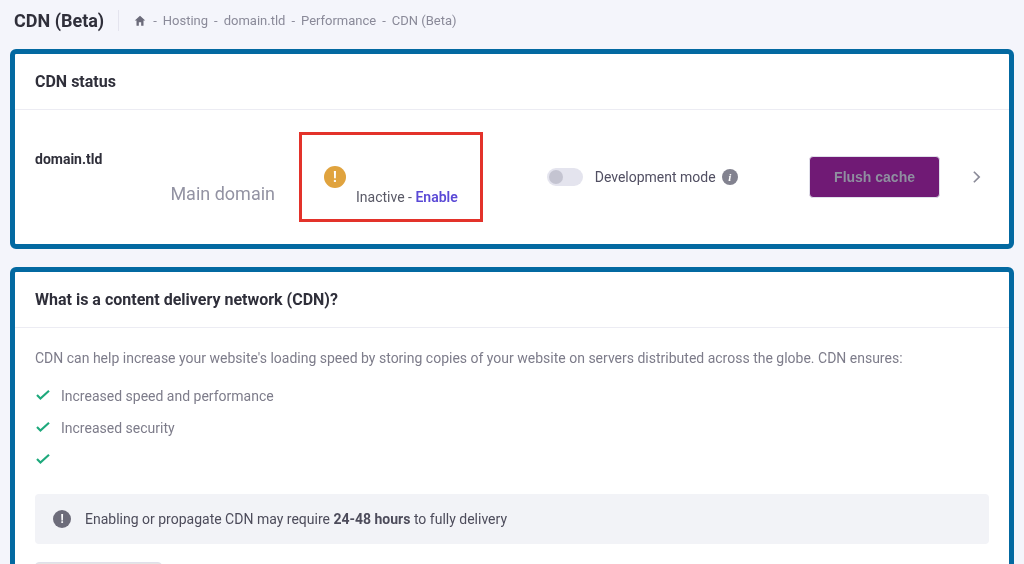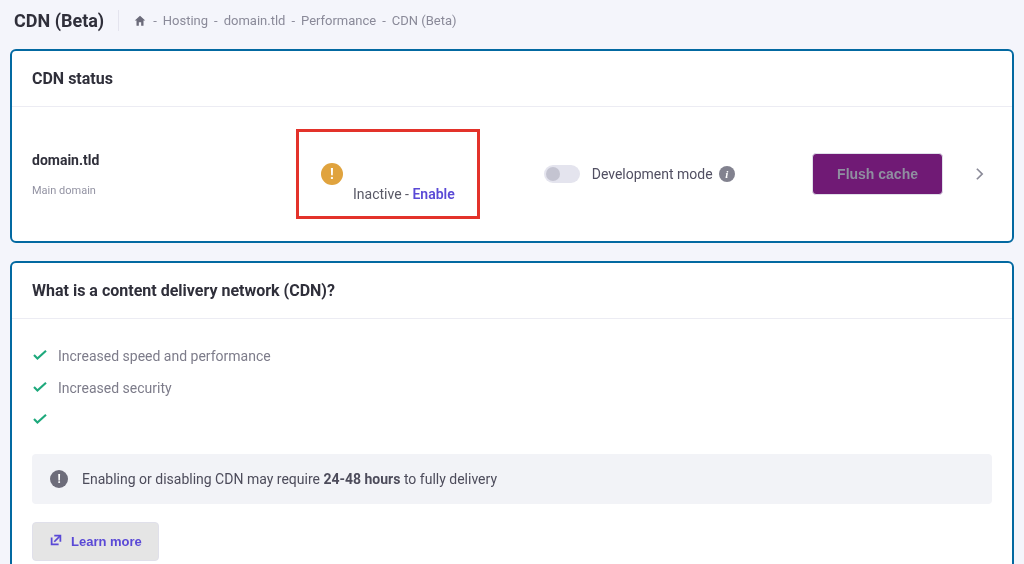--- a/index.html
+++ b/index.html
@@ -30,41 +30,41 @@
   gap: 6px;
   color: #8a8a99;
   font-size: 13px;
 }
 .breadcrumb .sep { color: #8a8a99; }
 .breadcrumb a { color: #8a8a99; text-decoration: none; text-align: center; }
 .home-icon svg { width: 14px; height: 14px; fill: #6b6b7a; display: block; }
 
 .card {
   background: #fff;
-  border: 2px solid #0369a1;
+  border: 5px solid #0369a1;
   border-radius: 6px;
   margin: 4px 10px 18px 10px;
 }
 .card-header {
   padding: 18px 20px;
   border-bottom: 1px solid #ececf3;
   font-size: 16px;
   font-weight: 700;
   color: #2f2f3a;
 }
 
 .status-row {
   display: flex;
   align-items: center;
   padding: 22px 20px;
   gap: 24px;
 }
 .domain-block { flex: 0 0 240px; }
 .domain-name { font-weight: 700; font-size: 14px; color: #2f2f3a; }
-.domain-sub { color: #9393a3; font-size: 11px; margin-top: 16px; }
+.domain-sub { color: #9393a3; font-size: 18px; margin-top: 16px; text-align: right; }
 
 .status-highlight {
   border: 3px solid #e3322a;
   padding: 14px 22px;
   display: flex;
   align-items: center;
   gap: 10px;
 }
 .warn-badge {
   width: 22px; height: 22px; border-radius: 50%;
@@ -108,21 +108,21 @@
   cursor: pointer;
   display: flex; align-items: center;
 }
 .chev svg { width: 9px; height: 14px; fill: none; stroke: #8a8a98; stroke-width: 2; }
 
 .body-text {
   color: #7d7c8a;
   font-size: 14px;
   padding: 22px 20px 14px 20px;
 }
-.benefits { list-style: none; padding: 0 20px 8px 20px; margin-top: 21px; }
+.benefits { list-style: none; padding: 0 20px 8px 20px; }
 .benefits li { display: flex; align-items: center; gap: 10px; color: #7d7c8a; font-size: 14px; padding: 8px 0; }
 .check { color: #1ea97c; }
 .check svg { width: 16px; height: 12px; stroke: #1ea97c; stroke-width: 2.5; fill: none; }
 
 .notice {
   margin: 10px 20px 18px 20px;
   background: #f2f3f7;
   border-radius: 4px;
   padding: 16px 18px;
   display: flex; align-items: center; gap: 14px;
@@ -202,20 +202,21 @@
     <span class="chev">
       <svg viewBox="0 0 10 16">
           <polyline points="2,2 8,8 2,14"></polyline>
         </svg>
     </span>
   </div>
 </div>
 
 <div class="card">
   <div class="card-header">What is a content delivery network (CDN)?</div>
+  <div class="body-text">CDN can help increase your website's loading speed by storing copies of your website on servers distributed across the globe. CDN ensures:</div>
   <ul class="benefits">
     <li>
       <span class="check"><svg viewBox="0 0 18 14">
             <polyline points="2,7 6,11 16,2"></polyline>
           </svg></span>
       <span>Increased speed and performance</span>
     </li>
     <li>
       <span class="check"><svg viewBox="0 0 18 14">
             <polyline points="2,7 6,11 16,2"></polyline>
@@ -224,21 +225,21 @@
     </li>
     <li>
       <span class="check"><svg viewBox="0 0 18 14">
             <polyline points="2,7 6,11 16,2"></polyline>
           </svg></span>
     </li>
   </ul>
   <div class="notice">
     <span class="info-dot">!</span>
     <span>
-      <span>Enabling or disabling CDN may require </span><strong>24-48 hours</strong><span> to fully delivery</span>
+      <span>Enabling or propagate CDN may require </span><strong>24-48 hours</strong><span> to fully delivery</span>
     </span>
   </div>
   <button class="learn-btn">
     <span>
       <svg viewBox="0 0 16 16">
           <path d="M6 3h7v7"></path>
           <path d="M13 3L6 10"></path>
           <path d="M11 13H3V5"></path>
         </svg>
     </span>

